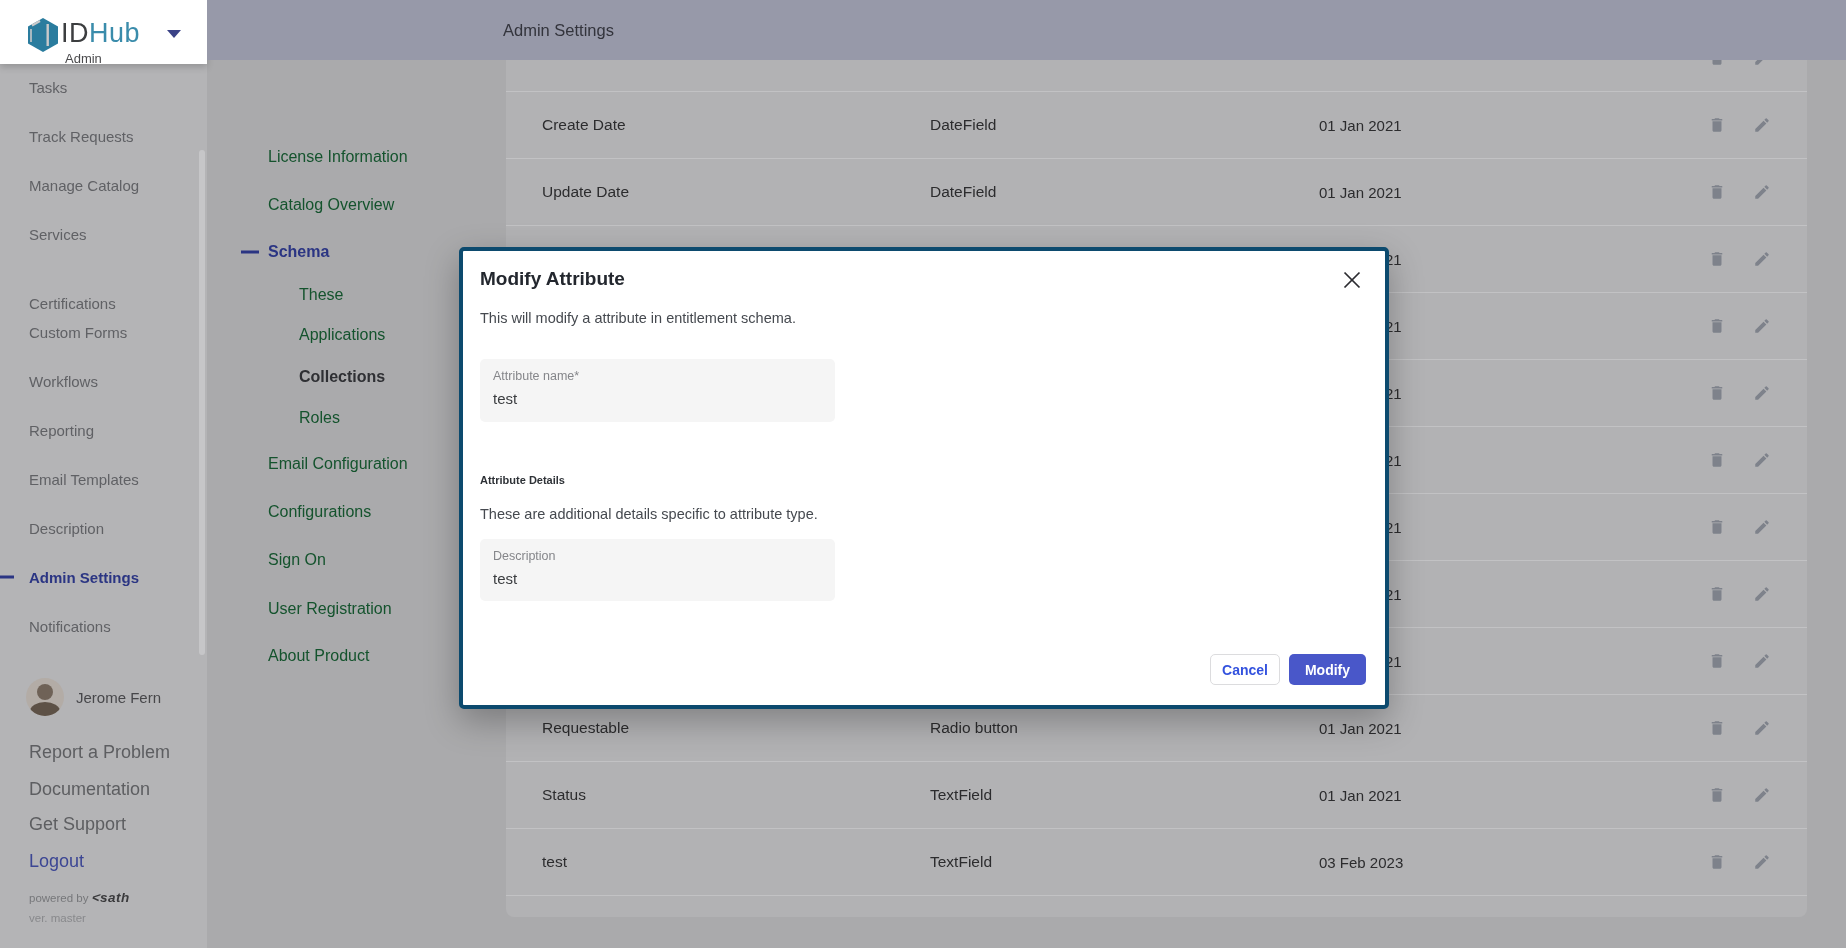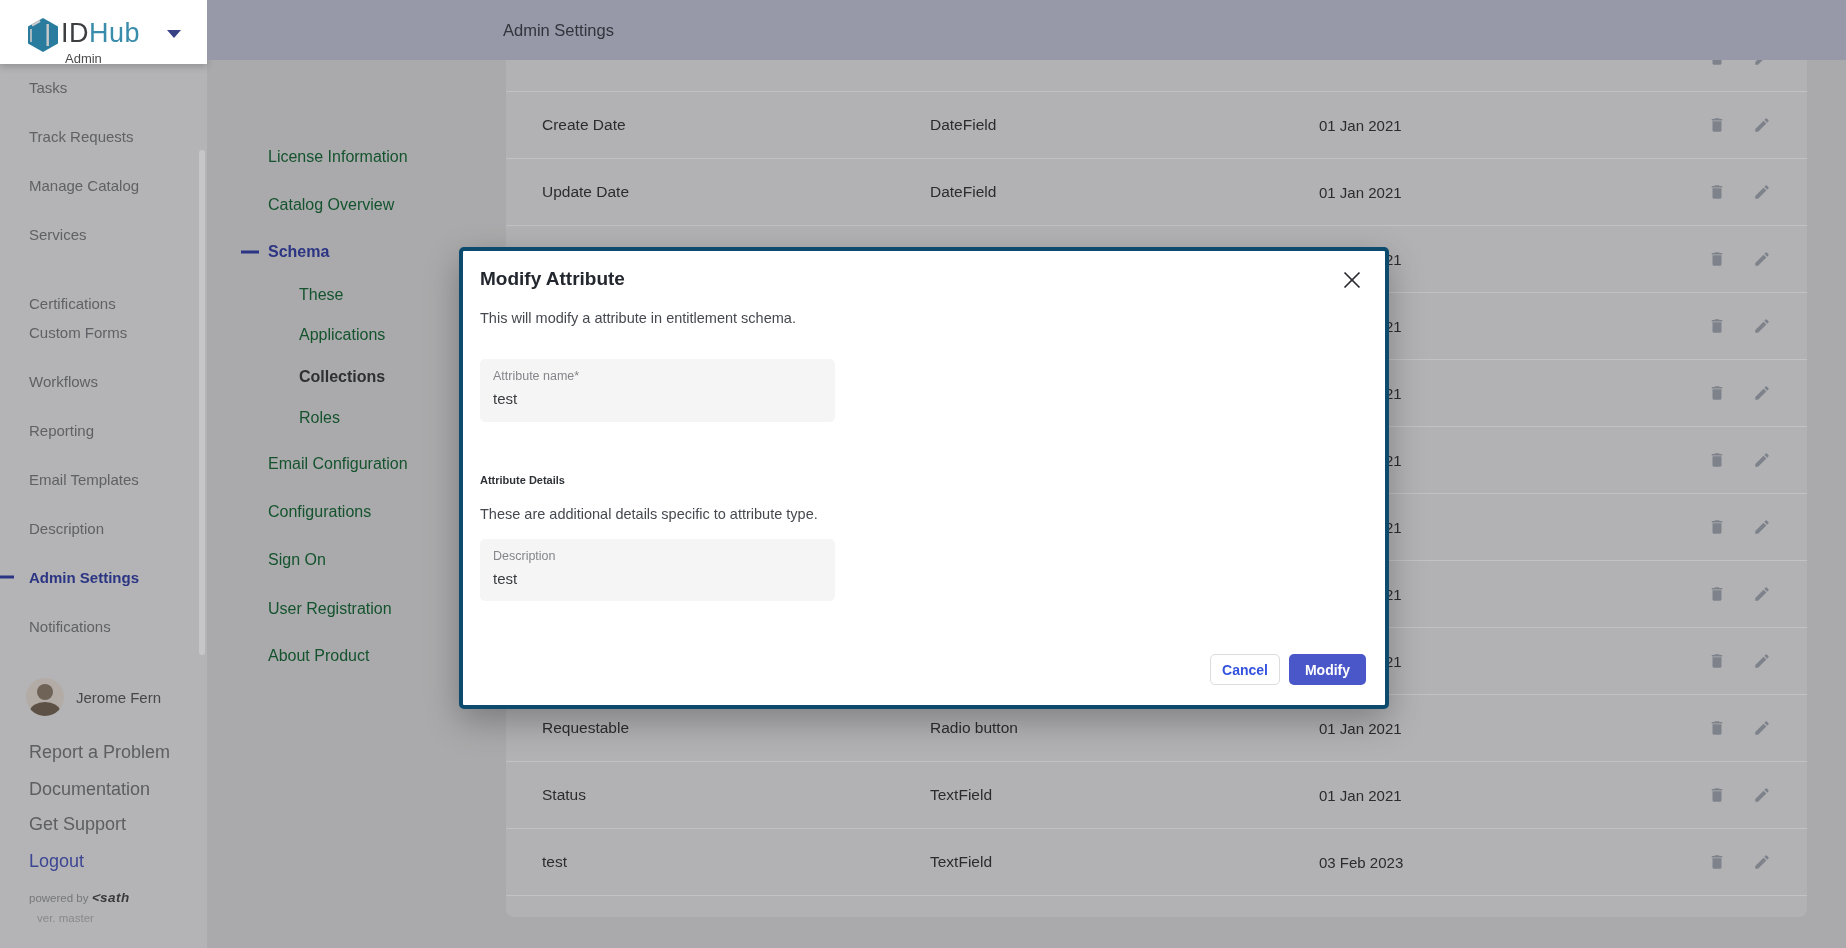--- a/index.html
+++ b/index.html
@@ -34,21 +34,21 @@
   #user-name { position:absolute; left:76px; top:697px; transform:translateY(-50%);
                font-size:15px; color:#47474a; }
   .foot-link { position:absolute; left:29px; transform:translateY(-50%); font-size:18px;
                color:#5d5e61; cursor:pointer; white-space:nowrap; }
   .foot-link.logout { color:#3c4694; }
   #powered { position:absolute; left:29px; top:897px; transform:translateY(-50%);
              font-size:11.5px; color:#76777a; }
   #powered .sath { font-size:13.5px; font-weight:bold; font-style:italic; color:#3a3a3c; letter-spacing:0.5px; }
   #powered .mark { display:inline-block; transform:skewX(-18deg); font-weight:bold; }
   #version { position:absolute; left:29px; top:918px; transform:translateY(-50%);
-             font-size:11.5px; color:#88898c;margin-left:8px; }
+             font-size:11.5px; color:#88898c; }
 
   
   #header { position:absolute; left:207px; top:0; width:1639px; height:60px; background:#9799a9; z-index:5; }
   #header-title { position:absolute; left:296px; top:30px; transform:translateY(-50%);
                   font-size:16.5px; font-weight:500; color:#33343c; }
 
   
   #subnav .sub-item { position:absolute; transform:translateY(-50%); font-size:16px;
                       color:#14532d; white-space:nowrap; cursor:pointer; }
   #subnav .sub-item.parent { left:268px; }

